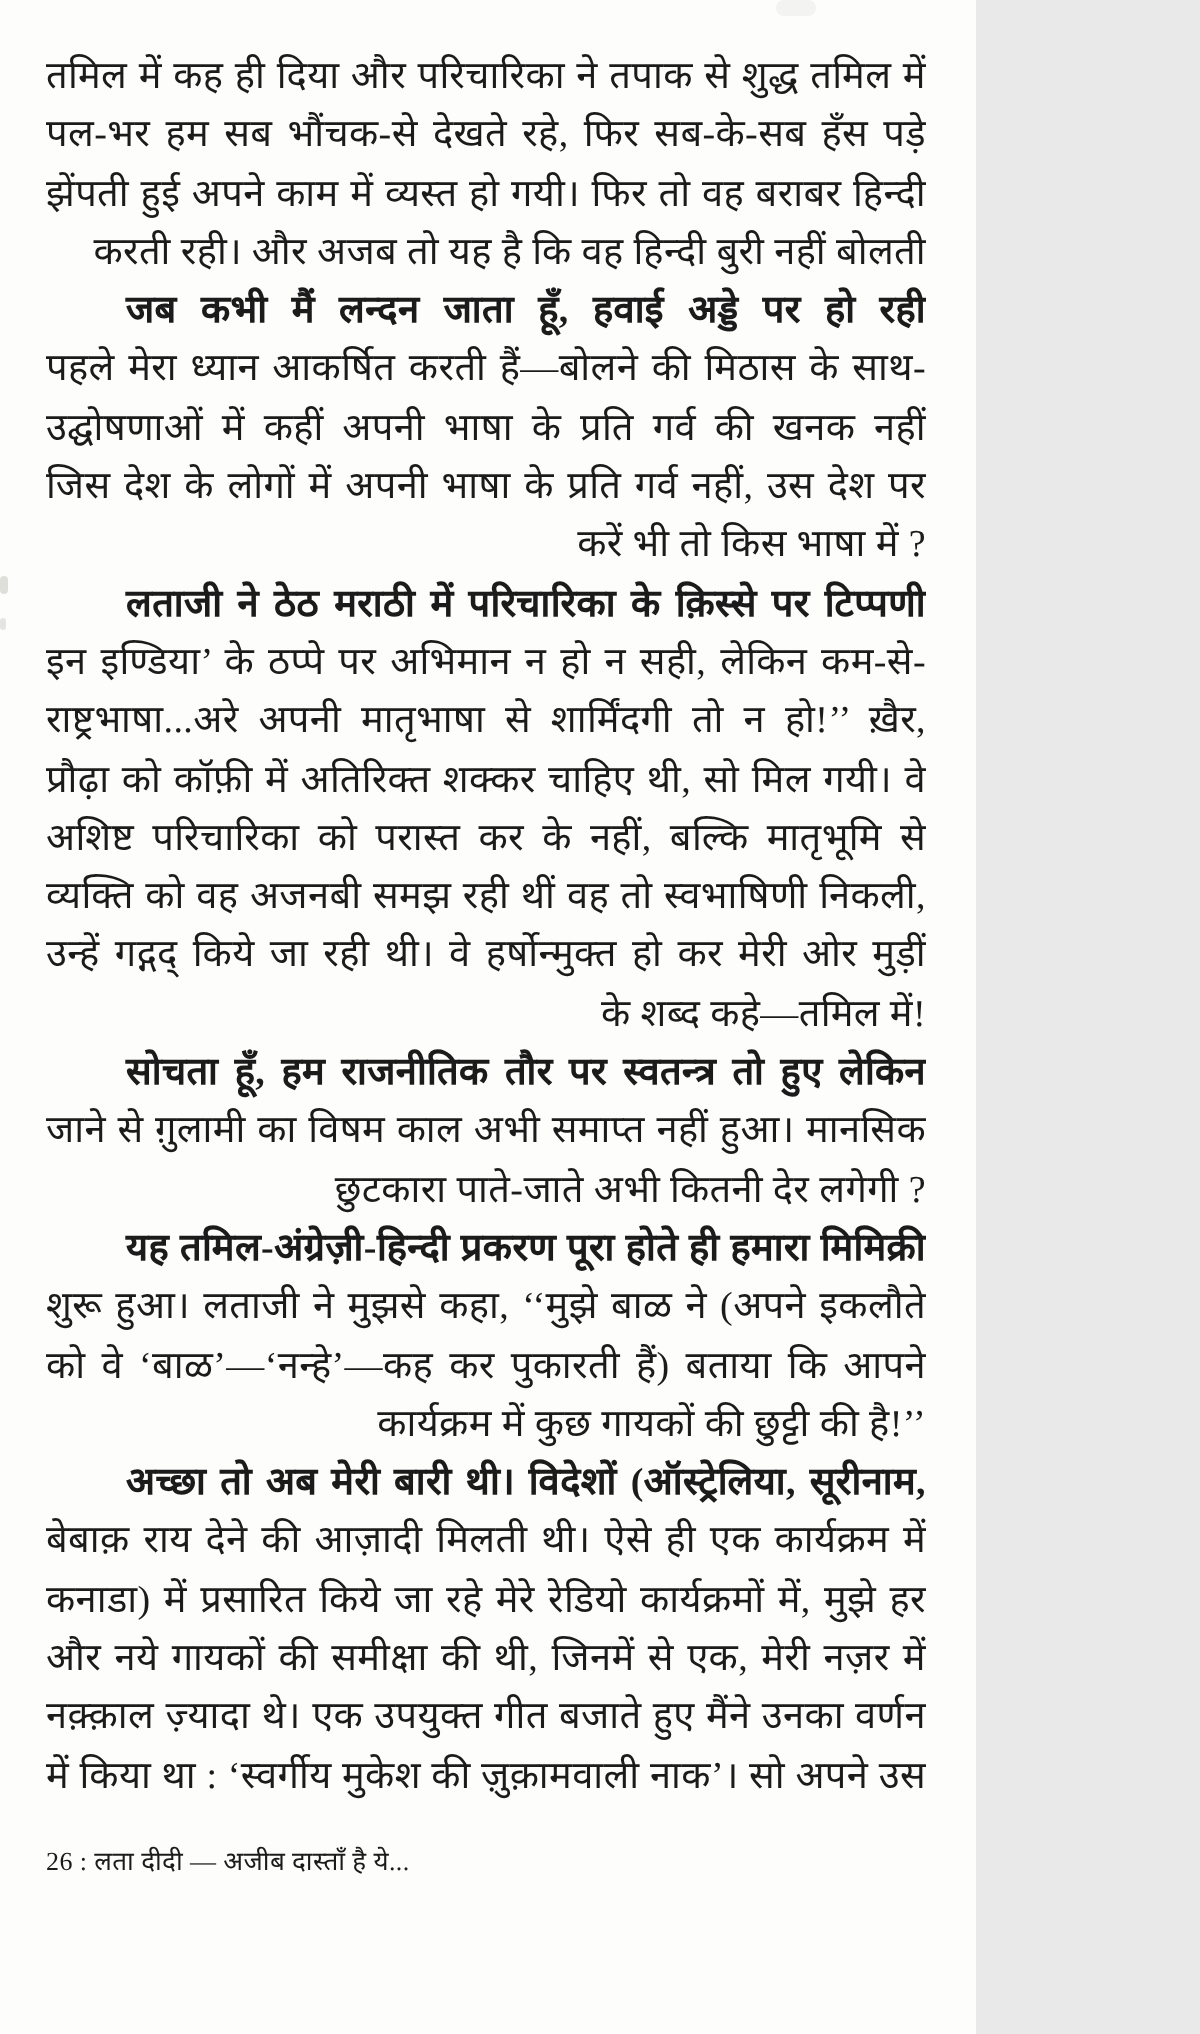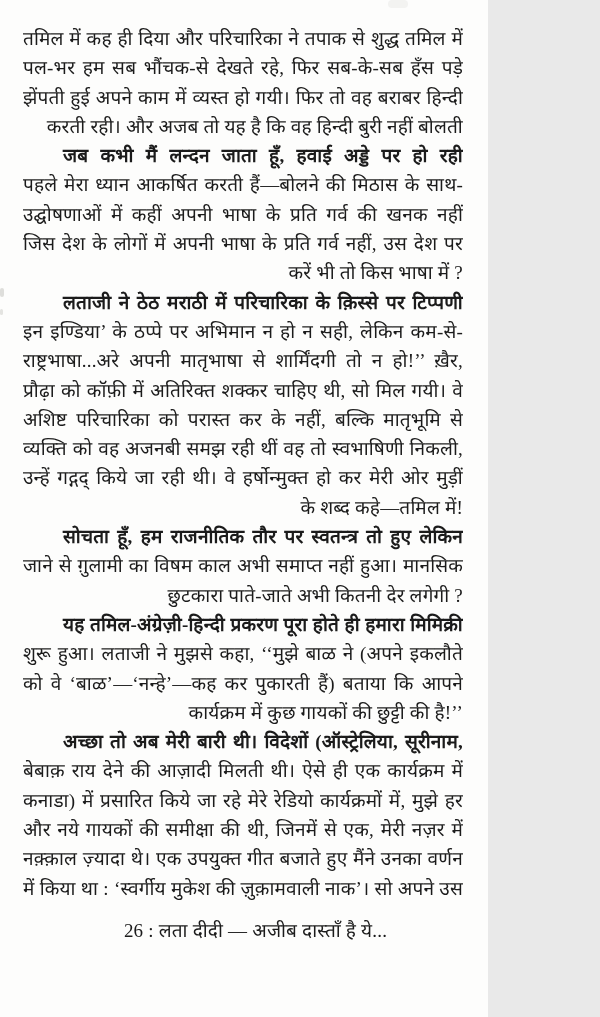--- a/index.html
+++ b/index.html
@@ -30,24 +30,23 @@
     text-align: justify;
     text-align-last: justify;
   }
   .ind {
     text-indent: 40px;
     font-weight: bold;
   }
   .footer {
     margin-top: 15px;
     padding-left: 23px;
-    font-size: 19px;
+    font-size: 13px;
     line-height: 26px;
     letter-spacing: 0.2px;
-    text-align: center;
   }
   .smudge-top {
     position: absolute;
     left: 388px; top: 0;
     width: 20px; height: 8px;
     background: #f3f3f1;
     border-radius: 4px;
   }
   .edge-mark-1 {
     position: absolute;

